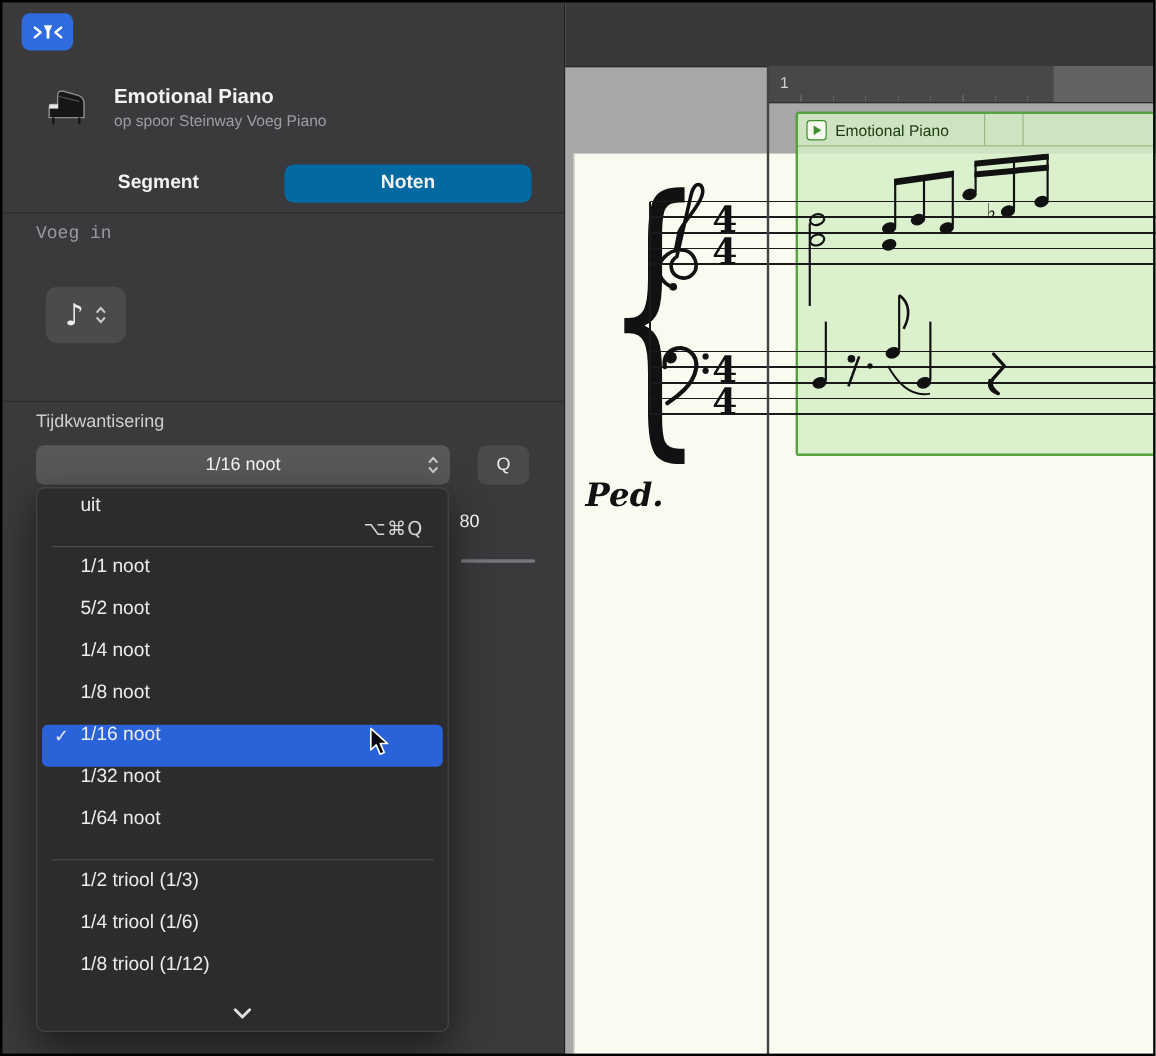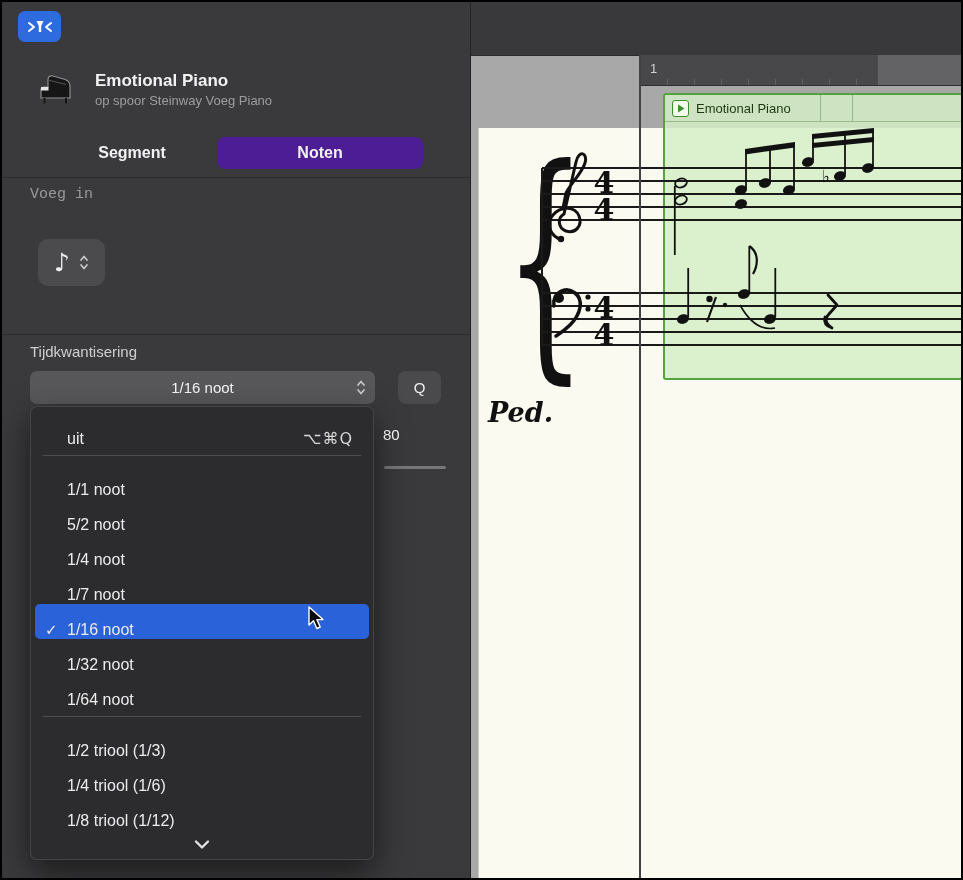--- a/index.html
+++ b/index.html
@@ -10,43 +10,43 @@
   .inspector{position:absolute;left:0;top:0;width:470px;height:880px;background:#3a3a3c;border-right:1px solid #232325;}
   .filter-btn{position:absolute;left:18px;top:11px;width:43px;height:31px;background:#2e6bde;border-radius:7px;
     display:flex;align-items:center;justify-content:center;}
   .track-icon{position:absolute;left:36px;top:70px;}
   .track-title{position:absolute;left:95px;top:71px;font-size:17px;font-weight:bold;color:#f2f2f2;}
   .track-sub{position:absolute;left:95px;top:93px;font-size:13px;color:#9e9ea2;}
   .tabs{position:absolute;left:29px;top:137px;width:412px;height:32px;}
   .tab{position:absolute;top:0;width:206px;height:32px;line-height:32px;text-align:center;
     font-size:16px;font-weight:bold;color:#f2f2f2;border-radius:8px;}
   .tab-segment{left:0;}
-  .tab-noten{left:188px;background:#4c1d95;}
+  .tab-noten{left:208px;background:#0369a1;}
   .hr1{position:absolute;left:0;top:177px;width:470px;height:1px;background:#2c2c2e;}
   .voeg-label{position:absolute;left:30px;top:186px;font-size:15px;color:#9a9a9e;font-family:Liberation Mono, monospace;}
   .note-btn{position:absolute;left:38px;top:239px;width:67px;height:47px;background:#4b4b4d;border-radius:10px;
     display:flex;align-items:center;justify-content:center;gap:9px;}
   .note-glyph{font-family:"DejaVu Sans",sans-serif;font-size:25px;color:#ededed;line-height:1;}
   .hr2{position:absolute;left:0;top:334px;width:470px;height:1px;background:#2c2c2e;}
   .quant-label{position:absolute;left:30px;top:343px;font-size:15px;color:#cfcfd2;}
   .quant-pop{position:absolute;left:30px;top:371px;width:345px;height:33px;background:#58585a;border-radius:7px;
     display:flex;align-items:center;justify-content:center;}
   .quant-pop .val{font-size:15px;color:#f5f5f5;}
   .pop-chevrons{position:absolute;right:9px;top:8px;}
   .q-btn{position:absolute;left:398px;top:371px;width:43px;height:33px;background:#4a4a4c;border-radius:8px;
     color:#ededed;font-size:15px;display:flex;align-items:center;justify-content:center;}
   .strength-val{position:absolute;left:383px;top:426px;font-size:15px;color:#ffffff;}
   .slider-line{position:absolute;left:384px;top:466px;width:62px;height:3px;background:#77777b;border-radius:2px;}
 
   
   .menu{position:absolute;left:30px;top:406px;width:344px;background:rgba(43,43,45,.97);
     border:1px solid rgba(115,115,120,.35);border-radius:7px;box-shadow:0 12px 34px rgba(0,0,0,.55);
     padding:6px 0;z-index:10;box-sizing:border-box;}
-  .mi{position:relative;height:35px;margin:0 4px;border-radius:5px;display:flex;align-items:flex-end;
-    padding:0 16px 0 32px;color:#ececec;font-size:16px;}
+  .mi{position:relative;height:35px;margin:0 4px;border-radius:5px;display:flex;align-items:flex-start;
+    padding:0 16px 0 32px;color:#ececec;font-size:16px;flex-direction:column;}
   .mi.selected{background:#2a63d9;}
   .mi-check{position:absolute;left:10px;font-size:15px;font-family:"DejaVu Sans",sans-serif;}
   .mi-short{margin-left:auto;color:#d6d6d6;font-family:"DejaVu Sans",sans-serif;letter-spacing:1px;}
   .menu-sep{height:1px;background:#4d4d4f;margin:7px 12px 8px 12px;}
   .scroll-down{display:flex;justify-content:center;padding:9px 0 3px 0;}
   .cursor{position:absolute;left:308px;top:606px;z-index:30;}
 
   
   .score-area{position:absolute;left:471px;top:0;width:492px;height:880px;background:#a8a8a8;}
   .score-topbar{position:absolute;left:0;top:0;width:492px;height:55px;background:#39393b;border-bottom:1px solid #2a2a2c;}
@@ -137,21 +137,21 @@
     <div class="mi">
         <span class="mi-label">1/1 noot</span>
       </div>
     <div class="mi">
         <span class="mi-label">5/2 noot</span>
       </div>
     <div class="mi">
         <span class="mi-label">1/4 noot</span>
       </div>
     <div class="mi">
-        <span class="mi-label">1/7 noot</span>
+        <span class="mi-label">1/8 noot</span>
       </div>
     <div class="mi selected">
       <span class="mi-check">✓</span>
       <span class="mi-label">1/16 noot</span>
     </div>
     <div class="mi">
         <span class="mi-label">1/32 noot</span>
       </div>
     <div class="mi">
         <span class="mi-label">1/64 noot</span>

